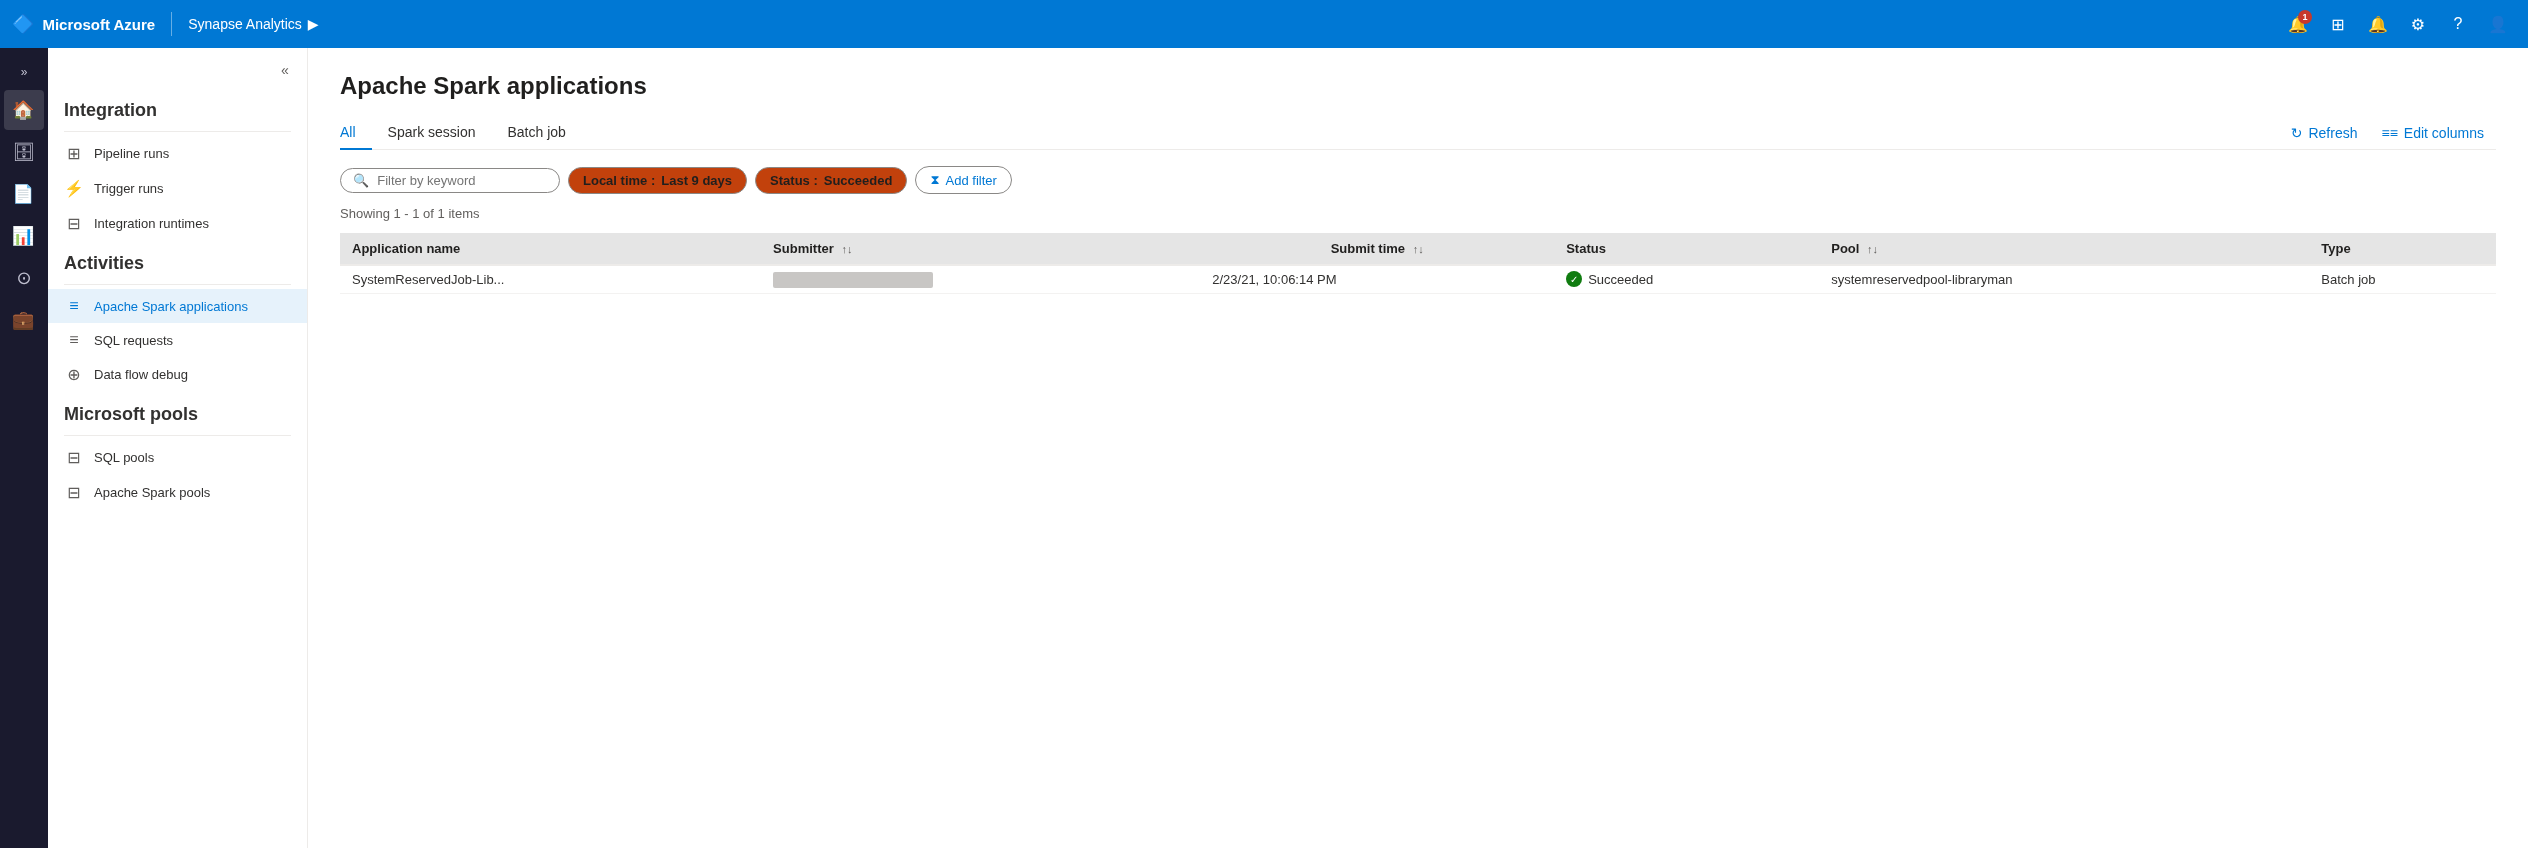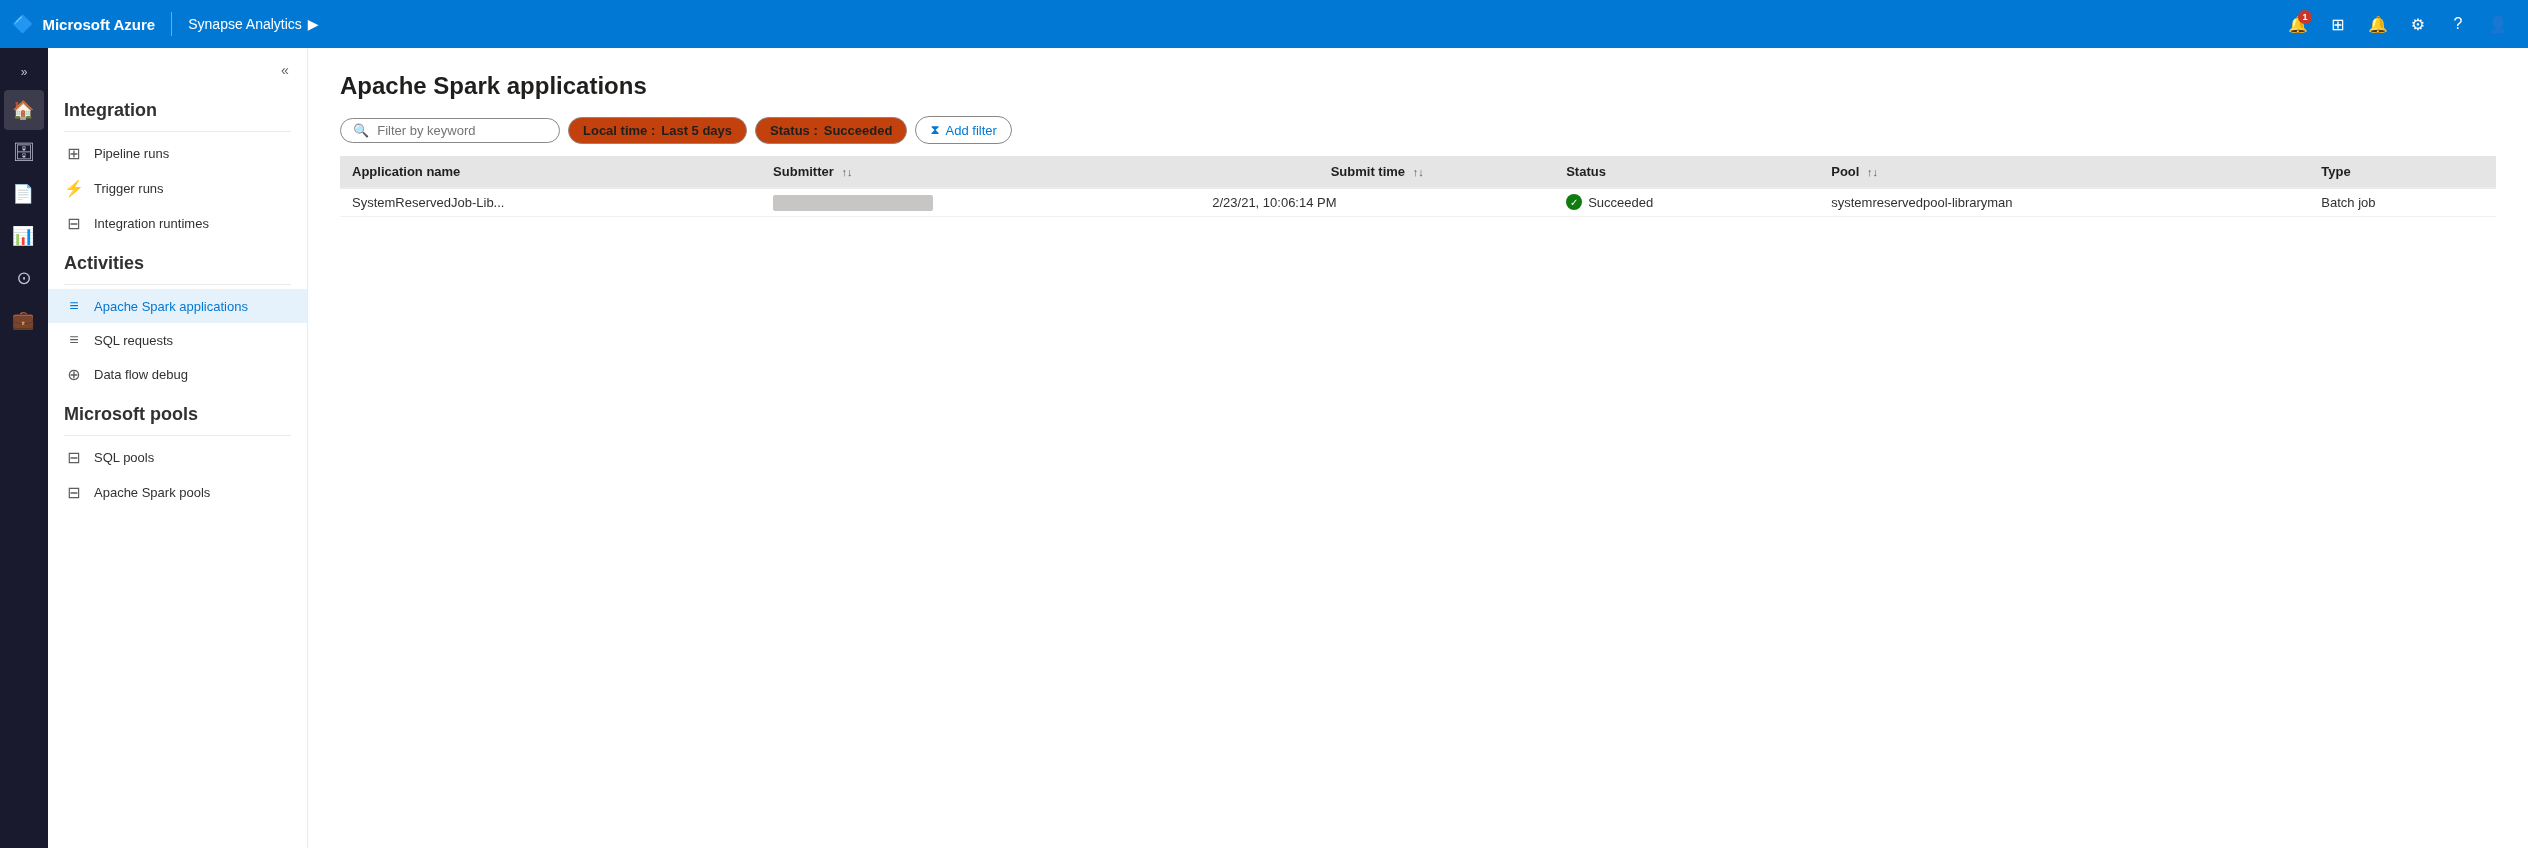--- a/index.html
+++ b/index.html
@@ -425,40 +425,55 @@
     </div>
     <div class="nav-item">
       <span class="nav-item-icon">⊟</span>
       <span>Apache Spark pools</span>
     </div>
   </div>
 
   <div class="main-content">
     <h1 class="page-title">Apache Spark applications</h1>
 
+    <div class="tabs">
+      <div class="tab active">All</div>
+      <div class="tab">Spark session</div>
+      <div class="tab">Batch job</div>
+      <div class="tabs-spacer"></div>
+      <button class="tab-action">
+        <span class="tab-action-icon">↻</span>
+        <span>Refresh</span>
+      </button>
+      <button class="tab-action">
+        <span class="tab-action-icon">≡≡</span>
+        <span>Edit columns</span>
+      </button>
+    </div>
 
     <div class="toolbar">
       <div class="filter-input-wrap">
         <span class="filter-icon">🔍</span>
         <input type="text" placeholder="Filter by keyword" style="">
       </div>
       <div class="filter-chip">
         <span>Local time : </span>
-          <span>Last 5 days</span>
+          <span>Last 9 days</span>
       </div>
       <div class="filter-chip">
         <span>Status : </span>
           <span>Succeeded</span>
       </div>
       <div class="add-filter-btn">
         <span>⧗</span>
         <span>Add filter</span>
       </div>
     </div>
 
+    <div class="item-count">Showing 1 - 1 of 1 items</div>
 
     <table class="data-table">
       <thead>
         <tr>
           <th>
             <span>Application name</span>
           </th>
           <th style="cursor:pointer;">
             <span>Submitter</span>
             <span class="sort-icon">↑↓</span>

